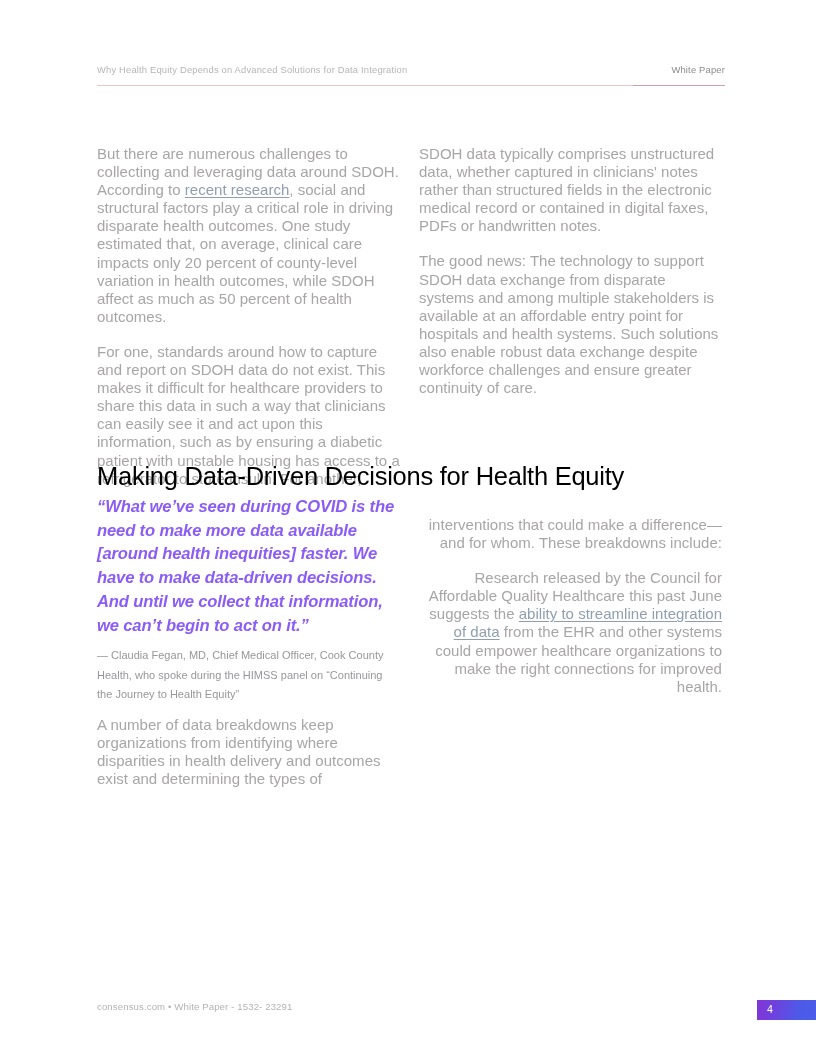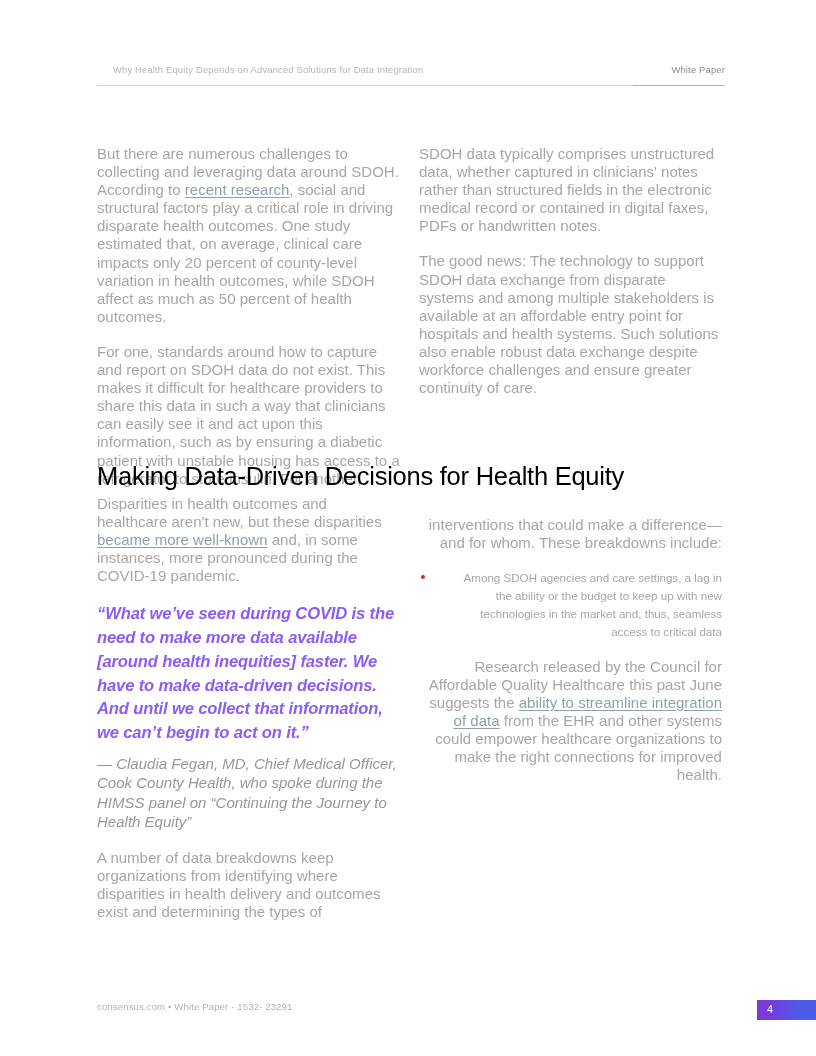--- a/index.html
+++ b/index.html
@@ -22,21 +22,21 @@
   
   .header {
     position: absolute;
     left: 97px;
     top: 64px;
     width: 628px;
     height: 22px;
   }
   .header-title {
     position: absolute;
-    left: 16px;
+    left: 0;
     top: 0;
     font-size: 9.4px;
     letter-spacing: 0.18px;
     color: #b9b4b6;
     white-space: nowrap;
   }
   .header-label {
     position: absolute;
     right: 0;
     top: 0;
@@ -102,26 +102,25 @@
   .pullquote {
     font-size: 16.6px;
     line-height: 23.7px;
     font-weight: bold;
     font-style: italic;
     color: #8b5cf6;
     letter-spacing: -0.15px;
     margin: 0 0 9px 0;
   }
   .attribution {
-    font-size: 15px;
+    font-size: 11px;
     line-height: 19.6px;
-    font-style: italic;
     color: #98969a;
     letter-spacing: 0.01px;
-    margin: 0 0 17px 0;
+    margin: 0 0 11px 0;
   }
 
   
   .bullet-list {
     list-style: none;
     margin: 0 0 16px 0;
     padding: 0;
   }
   .bullet-item {
     position: relative;
@@ -187,33 +186,28 @@
   </div>
 
   <div class="col col-right" style="top:145px;">
     <p class="body-text">SDOH data typically comprises unstructured data, whether captured in clinicians' notes rather than structured fields in the electronic medical record or contained in digital faxes, PDFs or handwritten notes.</p>
     <p class="body-text">The good news: The technology to support SDOH data exchange from disparate systems and among multiple stakeholders is available at an affordable entry point for hospitals and health systems. Such solutions also enable robust data exchange despite workforce challenges and ensure greater continuity of care.</p>
   </div>
 
   <h1 class="section-heading">Making Data-Driven Decisions for Health Equity</h1>
 
   <div class="col col-left" style="top:495px;">
-    <p class="body-text"><span>Disparities in health outcomes and healthcare aren't new, but these disparities </span><a class="inline-link" href="#">became more well-known</a><span> and, in some instances, more pronounced during the COVID-19 pandemic.</span></p>
     <blockquote class="pullquote">“What we’ve seen during COVID is the need to make more data available [around health inequities] faster. We have to make data-driven decisions. And until we collect that information, we can’t begin to act on it.”</blockquote>
     <p class="attribution">— Claudia Fegan, MD, Chief Medical Officer, Cook County Health, who spoke during the HIMSS panel on “Continuing the Journey to Health Equity”</p>
     <p class="body-text">A number of data breakdowns keep organizations from identifying where disparities in health delivery and outcomes exist and determining the types of</p>
   </div>
 
   <div class="col col-right" style="top:516px;text-align:right;">
     <p class="body-text">interventions that could make a difference—and for whom. These breakdowns include:</p>
     <ul class="bullet-list">
-      <li class="bullet-item">
-        <span class="bullet-marker"></span>
-        <span>Among SDOH agencies and care settings, a lag in the ability or the budget to keep up with new technologies in the market and, thus, seamless access to critical data</span>
-      </li>
     </ul>
     <p class="body-text"><span>Research released by the Council for Affordable Quality Healthcare this past June suggests the </span><a class="inline-link" href="#">ability to streamline integration of data</a><span> from the EHR and other systems could empower healthcare organizations to make the right connections for improved health.</span></p>
   </div>
 
   <div class="footer-text">consensus.com • White Paper - 1532- 23291</div>
   <div class="page-badge">
     <span class="page-badge-number">4</span>
   </div>
 
 </div>

